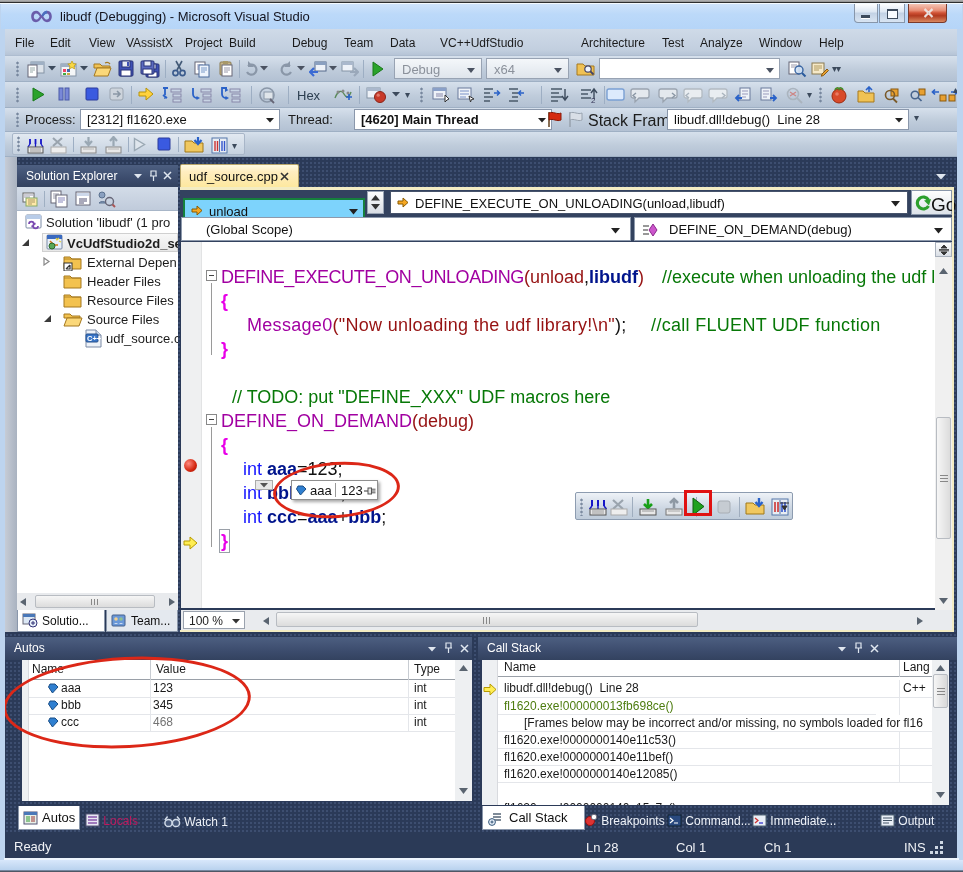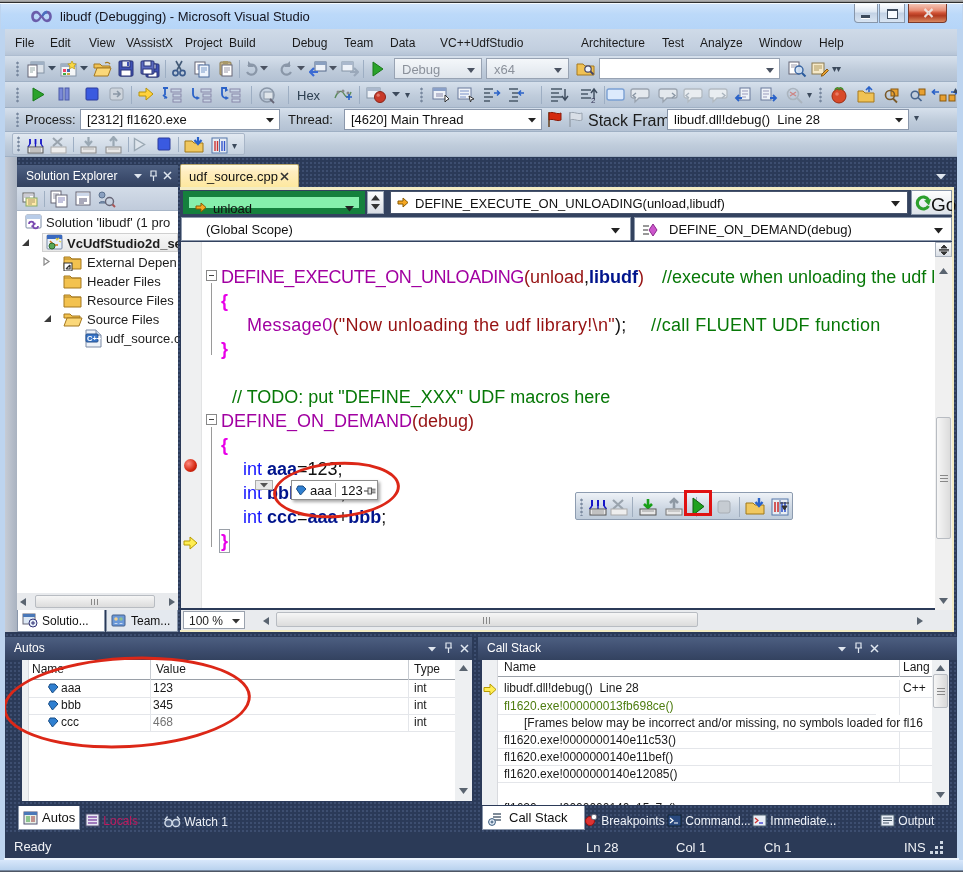--- a/index.html
+++ b/index.html
@@ -392,21 +392,21 @@
 <div class="abs tbrow" id="tb3">
   <div class="grip" style="left:15px;top:4px;height:15px;"></div>
   <span class="abs" style="left:24px;top:4px;font-size:13px;color:#1c1c1c;">Process:</span>
   <div class="abs" style="left:79px;top:1px;width:200px;height:21px;background:#fff;border:1px solid #8a97ab;box-sizing:border-box;">
     <span style="position:absolute;left:6px;top:2px;font-size:13px;color:#111;">[2312] fl1620.exe</span>
     <svg style="position:absolute;right:5px;top:8px" width="8" height="5" viewBox="0 0 8 5">
         <path d="M0 0 h8 l-4 4.5 z" fill="#222"></path>
       </svg>
   </div>
   <span class="abs" style="left:287px;top:4px;font-size:13px;color:#1c1c1c;">Thread:</span>
-  <div class="abs" style="left:343px;top:1px;width:198px;height:21px;background:#fff;border:1px solid #8a97ab;box-sizing:border-box;">
+  <div class="abs" style="left:353px;top:1px;width:198px;height:21px;background:#fff;border:1px solid #8a97ab;box-sizing:border-box;font-weight:bold;">
     <span style="position:absolute;left:6px;top:2px;font-size:13px;color:#111;">[4620] Main Thread</span>
     <svg style="position:absolute;right:5px;top:8px" width="8" height="5" viewBox="0 0 8 5">
         <path d="M0 0 h8 l-4 4.5 z" fill="#222"></path>
       </svg>
   </div>
   <svg class="ticon" style="left:545px;top:3px" width="16" height="17" viewBox="0 0 16 17">
       <path d="M3 1 v15" stroke="#6a4a2a" stroke-width="1.6"></path>
       <path d="M3 2 c4 -2 8 2 12 0 v7 c-4 2 -8 -2 -12 0 z" fill="#d42a10" stroke="#8a1a08"></path>
     </svg>
   <svg class="ticon" style="left:566px;top:3px" width="16" height="17" viewBox="0 0 16 17">
@@ -605,21 +605,21 @@
   <svg style="position:absolute;right:9px;top:7px" width="9" height="9" viewBox="0 0 9 9">
       <path d="M1 1 L8 8 M8 1 L1 8" stroke="#333" stroke-width="1.6"></path>
     </svg>
   </div>
 <div class="abs" id="ed-tanline"></div>
 <svg class="abs" style="left:936px;top:174px" width="10" height="6" viewBox="0 0 10 6">
     <path d="M0 0 h10 l-5 5.5 z" fill="#dfe6ef"></path>
   </svg>
 <div class="abs" id="ed-nav">
 
-  <div class="abs" style="left:3px;top:1px;width:182px;height:23px;background:#86efac;border:6px solid #15803d;box-sizing:border-box;">
+  <div class="abs" style="left:3px;top:8px;width:182px;height:23px;background:#7dd3fc;border:2px solid #15803d;box-sizing:border-box;">
     <svg style="position:absolute;left:5px;top:4px" width="13" height="13" viewBox="0 0 13 13">
         <path d="M2 5 h5 v-3 l5 4.5 -5 4.5 v-3 h-5 z" fill="#f6a823" stroke="#8a5b00" stroke-width="1"></path>
       </svg>
     <span style="position:absolute;left:24px;top:4px;font-size:13px;color:#111;">unload</span>
     <svg style="position:absolute;right:5px;top:9px" width="9" height="6" viewBox="0 0 9 6">
         <path d="M0 0 h9 l-4.5 5.5 z" fill="#222"></path>
       </svg>
   </div>
   <div class="abs" style="left:187px;top:1px;width:17px;height:23px;background:linear-gradient(#fdfdfd,#d8dde4);border:1px solid #9aa5b5;box-sizing:border-box;">
     <svg style="position:absolute;left:3px;top:3px" width="9" height="6" viewBox="0 0 9 6">

